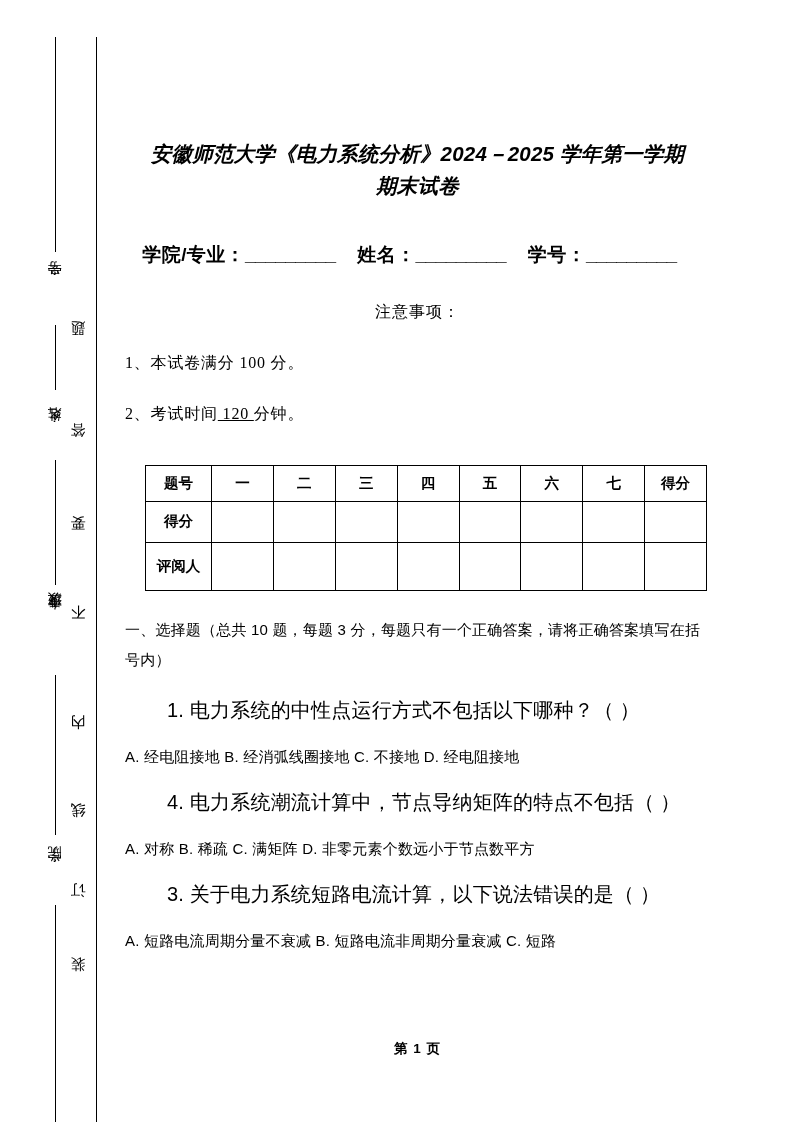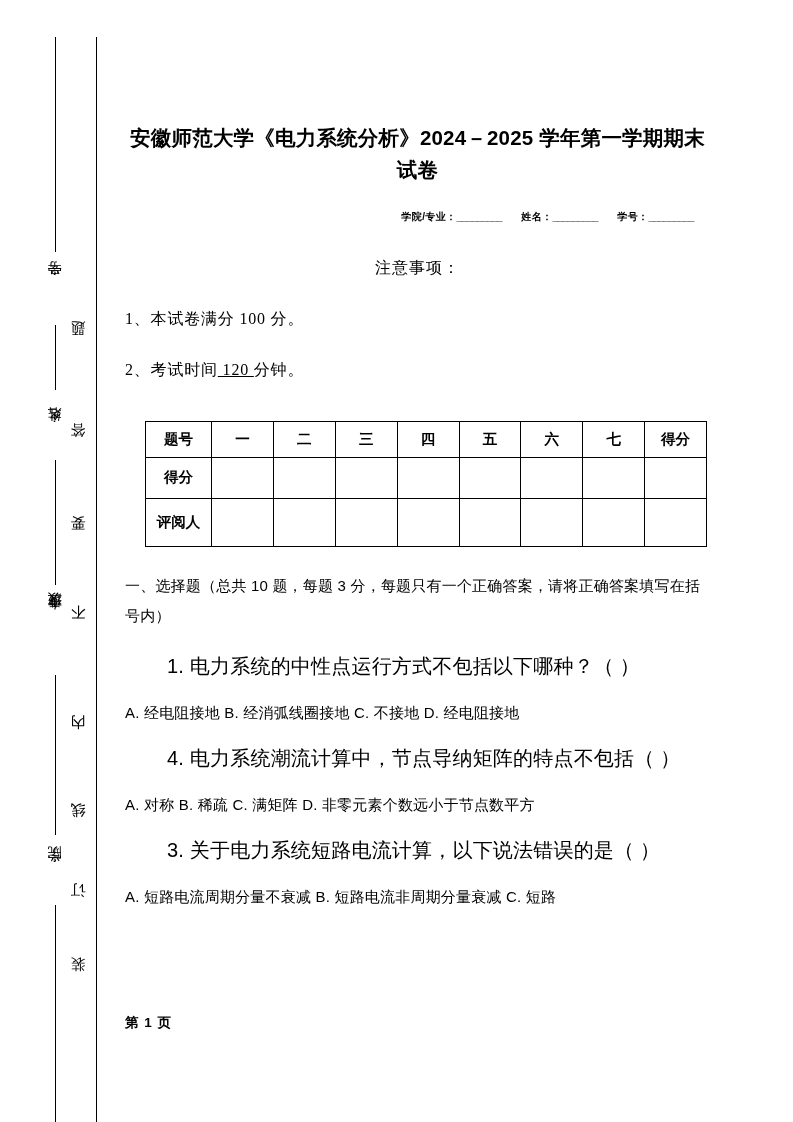--- a/index.html
+++ b/index.html
@@ -52,35 +52,36 @@
 
   
   .content {
     position: absolute;
     left: 125px;
     top: 0;
     width: 585px;
   }
 
   .doc-title {
-    margin: 0;
+    margin: 16px;
     padding-top: 122px;
     font-family: "Liberation Sans", "DejaVu Sans", sans-serif;
     font-size: 20.5px;
     font-weight: bold;
     line-height: 1.55;
     text-align: center;
     letter-spacing: 0.2px;
+    font-style: italic;
   }
 
   .info-line {
-    margin-top: 24px;
-    text-align: right;
-    font-family: "Liberation Sans", "DejaVu Sans", sans-serif;
-    font-size: 10px;
+    margin-top: 40px;
+    text-align: center;
+    font-family: "Liberation Sans", "DejaVu Sans", sans-serif;
+    font-size: 19px;
     font-weight: bold;
     letter-spacing: 0.4px;
     white-space: nowrap;
   }
   .info-line .fld { margin-right: 16px; }
   .info-line .blank { letter-spacing: -0.5px; }
 
   .notes-head {
     margin-top: 34px;
     font-size: 16px;
@@ -136,22 +137,23 @@
     font-family: "Liberation Sans", "DejaVu Sans", sans-serif;
     font-size: 15px;
     letter-spacing: 0.2px;
     white-space: nowrap;
   }
 
   
   .footer {
     position: absolute;
     left: 125px;
-    top: 1014px;
+    top: 1040px;
     width: 585px;
+    text-align: center;
     font-family: "Liberation Sans", "DejaVu Sans", sans-serif;
     font-size: 13.5px;
     font-weight: bold;
     letter-spacing: 1px;
   }
 </style>
 </head>
 <body>
 
 <div class="page">

